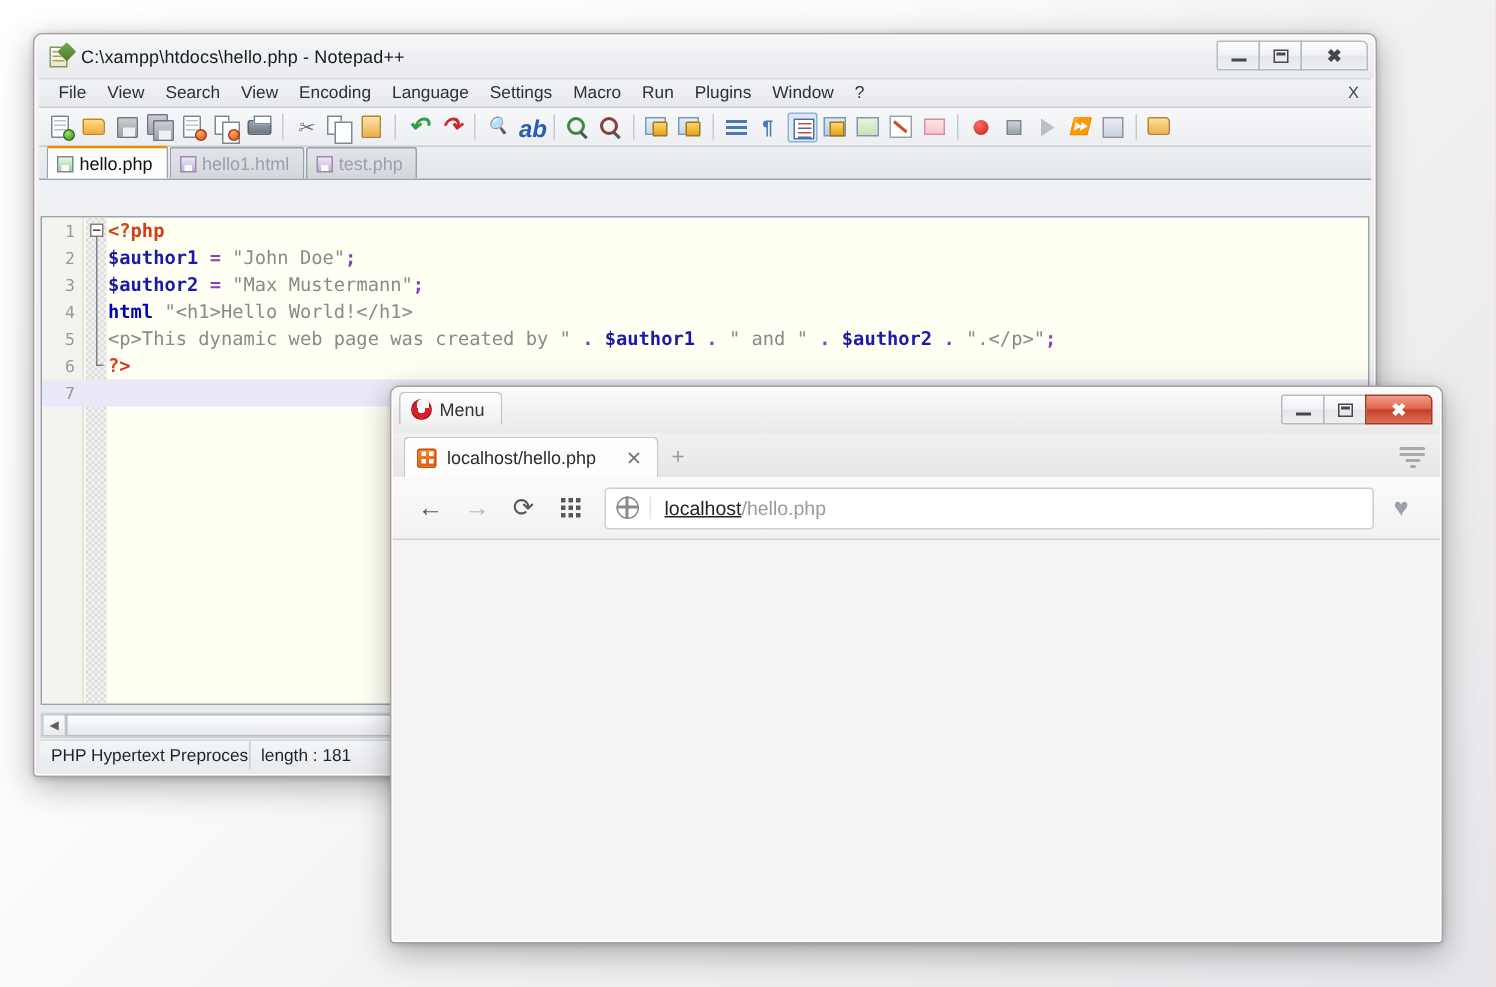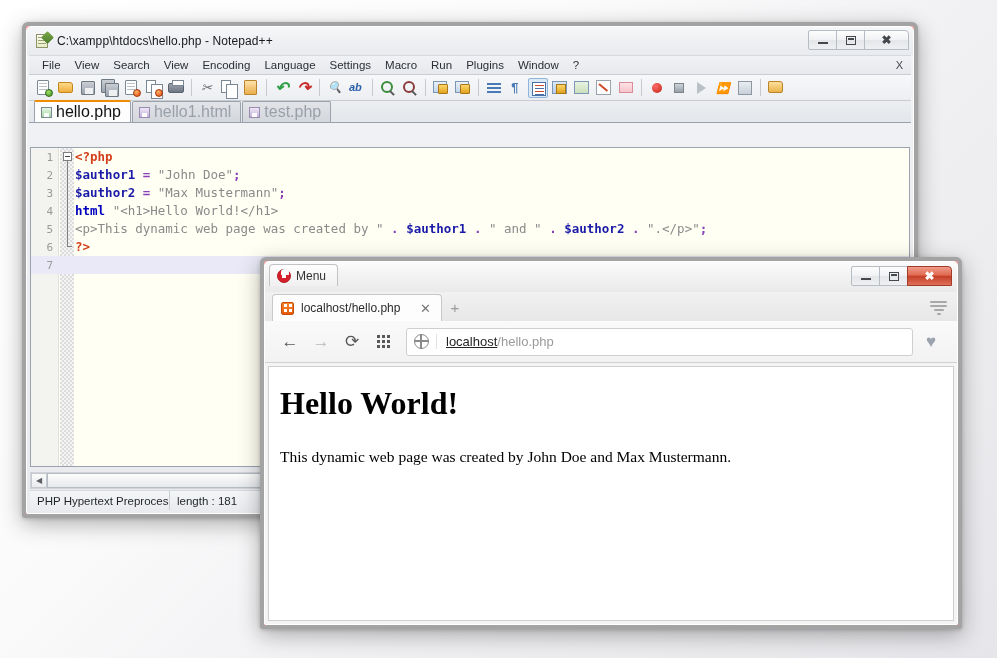--- a/index.html
+++ b/index.html
@@ -11,21 +11,21 @@
   }
   body {
     background: linear-gradient(135deg, #ffffff 0%, #fbfbfc 35%, #f0f0f2 62%, #e6e6ea 100%);
     position: relative;
   }
 
   
   .win {
     position: absolute;
     background: #fca5a5;
-    border: 4px solid #a3a3a3;
+    border: 1px solid #a3a3a3;
     border-radius: 6px 6px 3px 3px;
     box-shadow: 0 6px 22px rgba(0,0,0,0.30), 0 1px 4px rgba(0,0,0,0.18);
   }
   .win-inner {
     border: 1px solid #ffffff;
     border-radius: 5px 5px 2px 2px;
     height: 100%;
     background: linear-gradient(180deg,#f3f4f6 0%, #eceef1 40%, #e9ebee 100%);
     overflow: hidden;
     position: relative;
@@ -107,21 +107,21 @@
   .ic-badge.grn { background:radial-gradient(circle at 35% 30%,#a3e06a,#3f8f1f); border-color:#2f6d15; }
   .ic-print { position:absolute; left:2px; top:5px; width:16px; height:10px; background:linear-gradient(180deg,#9aa3ad,#6e7882); border:1px solid #59636d; border-radius:2px; }
   .ic-print:before{content:"";position:absolute;left:3px;top:-4px;width:10px;height:4px;background:#fff;border:1px solid #7a8894;}
   .ic-scis { position:absolute; left:4px; top:3px; width:12px; height:14px; color:#6b7179; font-size:13px; line-height:14px; }
   .ic-copy { position:absolute; left:2px; top:2px; width:10px; height:13px; background:#fff; border:1px solid #7a8894; }
   .ic-copy:after { content:""; position:absolute; left:4px; top:3px; width:10px; height:13px; background:#fff; border:1px solid #7a8894; }
   .ic-paste { position:absolute; left:3px; top:2px; width:13px; height:15px; background:linear-gradient(180deg,#ffe2a8,#eeb košt); background:linear-gradient(180deg,#ffe2a8,#edb košt); background:linear-gradient(180deg,#ffe3ab,#e9ae4b); border:1px solid #b9832a; border-radius:1px; }
   .ic-arrow { position:absolute; left:2px; top:2px; width:16px; height:16px; color:#2f9e44; font-size:16px; font-weight:700; line-height:16px; text-align:center; }
   .ic-arrow.red { color:#c92a2a; }
   .ic-bino { position:absolute; left:3px; top:4px; width:14px; height:11px; color:#2b3036; font-size:11px; line-height:11px; }
-  .ic-ab { position:absolute; left:2px; top:3px; color:#2b5fa8; font-size:11px; font-weight:700; font-style:italic; }
+  .ic-ab { position:absolute; left:2px; top:3px; color:#2b5fa8; font-size:16px; font-weight:700; font-style:italic; }
   .ic-zoom { position:absolute; left:3px; top:3px; width:12px; height:12px; border:2px solid #3c8c3c; border-radius:50%; }
   .ic-zoom.minus { border-color:#8c3c3c; }
   .ic-zoom:after { content:""; position:absolute; right:-4px; bottom:-3px; width:6px; height:2px; background:#555; transform:rotate(45deg); }
   .ic-lock { position:absolute; left:2px; top:3px; width:14px; height:12px; background:linear-gradient(180deg,#e8f0fa,#c3d6ea); border:1px solid #7d96b3; }
   .ic-lock:after{content:"";position:absolute;right:-2px;bottom:-2px;width:8px;height:8px;background:linear-gradient(180deg,#ffd86b,#e0a21c);border:1px solid #a8751a;border-radius:1px;}
   .ic-indent { position:absolute; left:3px; top:5px; width:14px; height:2px; background:#4a7ab5; box-shadow:0 4px 0 #4a7ab5, 0 8px 0 #4a7ab5; }
   .ic-pil { position:absolute; left:5px; top:3px; color:#4a7ab5; font-size:13px; line-height:14px; font-weight:700; }
   .ic-allchar { position:absolute; left:3px; top:3px; width:14px; height:14px; background:#fff; border:1px solid #4a6fa5; }
   .ic-allchar:after { content:""; position:absolute; left:2px; top:2px; width:9px; height:1px; background:#d04a2a; box-shadow:0 3px 0 #4a6fa5,0 6px 0 #d04a2a,0 9px 0 #4a6fa5; }
   .ic-wrap { position:absolute; left:2px; top:3px; width:15px; height:13px; background:linear-gradient(180deg,#dbe8f7,#b8cde6); border:1px solid #7d96b3; }
@@ -139,21 +139,21 @@
 
   
   #npp .filetabs {
     height: 22px; display: flex; align-items: flex-end; gap: 1px;
     background: linear-gradient(180deg,#eceef1,#e3e6ea);
     padding-left: 5px; margin: 0 2px;
     border-bottom: 1px solid #9aa3ad;
   }
   .ftab {
     height: 21px; display: flex; align-items: center; gap: 4px;
-    padding: 0 9px 0 6px; font-size: 16px; position: relative;
+    padding: 0 9px 0 6px; font-size: 12px; position: relative;
     border: 1px solid #9aa3ad; border-bottom: none;
     border-radius: 2px 2px 0 0;
   }
   .ftab.active {
     background: #fdfdfd; color:#111; z-index:2; height:22px;
     border-top: 2px solid #f08c00;
   }
   .ftab.inactive {
     background: linear-gradient(180deg,#e2e4e8,#d3d6db);
     color: #9aa0a8;
@@ -592,19 +592,15 @@
     </span>
     <span class="urlbar">
       <span class="url-globe">
             <i class="globe"></i>
           </span>
       <span class="url-text"><b>localhost</b><span>/hello.php</span></span>
     </span>
     <span class="heart">♥</span>
   </div>
 
-  <div class="o-content">
-    <h1 class="pg-h1">Hello World!</h1>
-    <p class="pg-p">This dynamic web page was created by John Doe and Max Mustermann.</p>
-  </div>
 
  </div>
 </div>
 
 </body></html>

